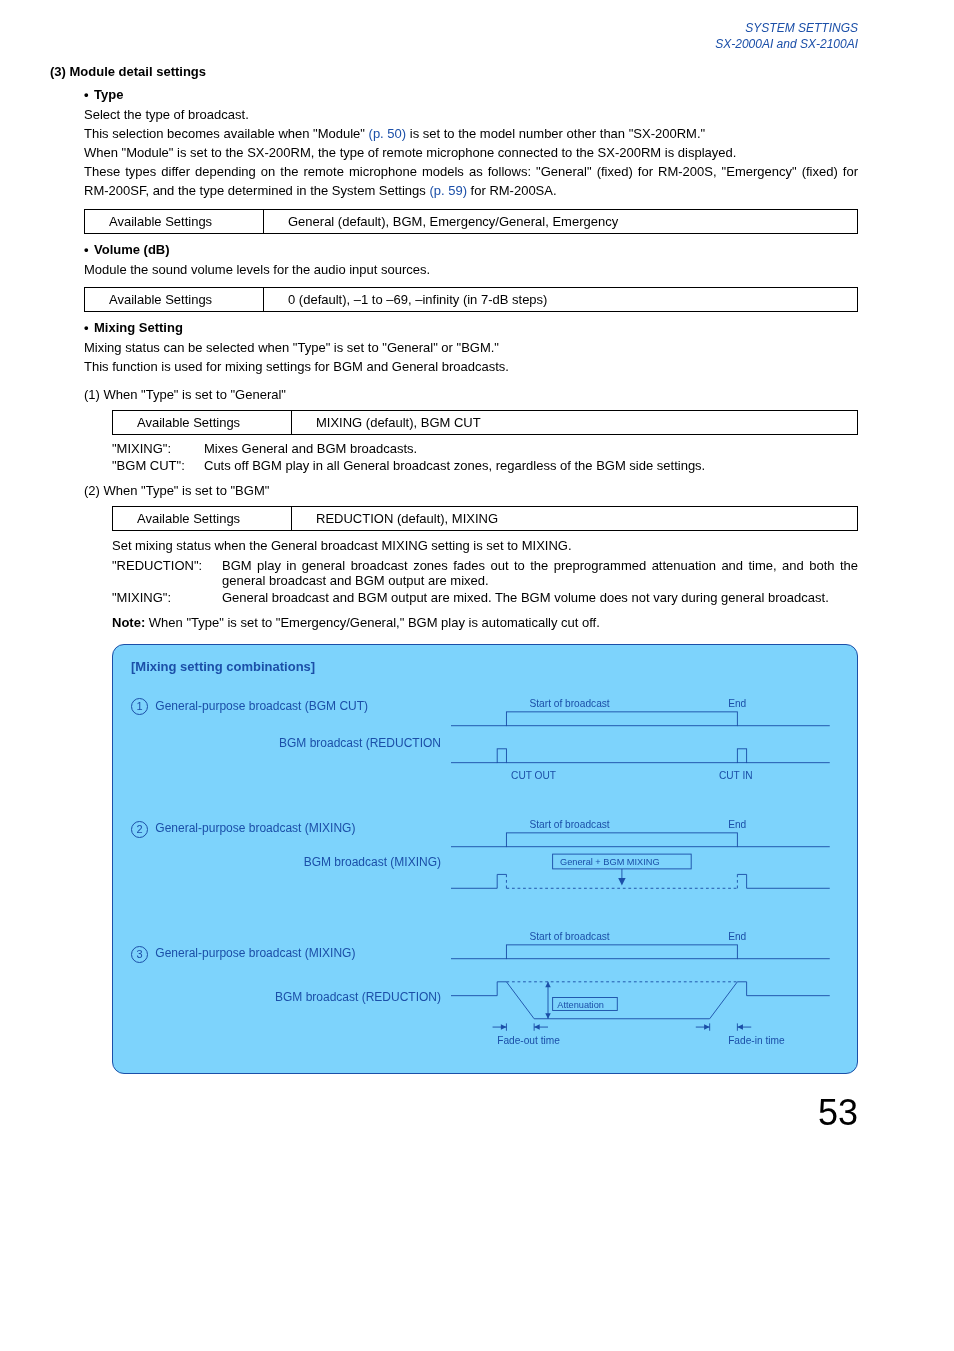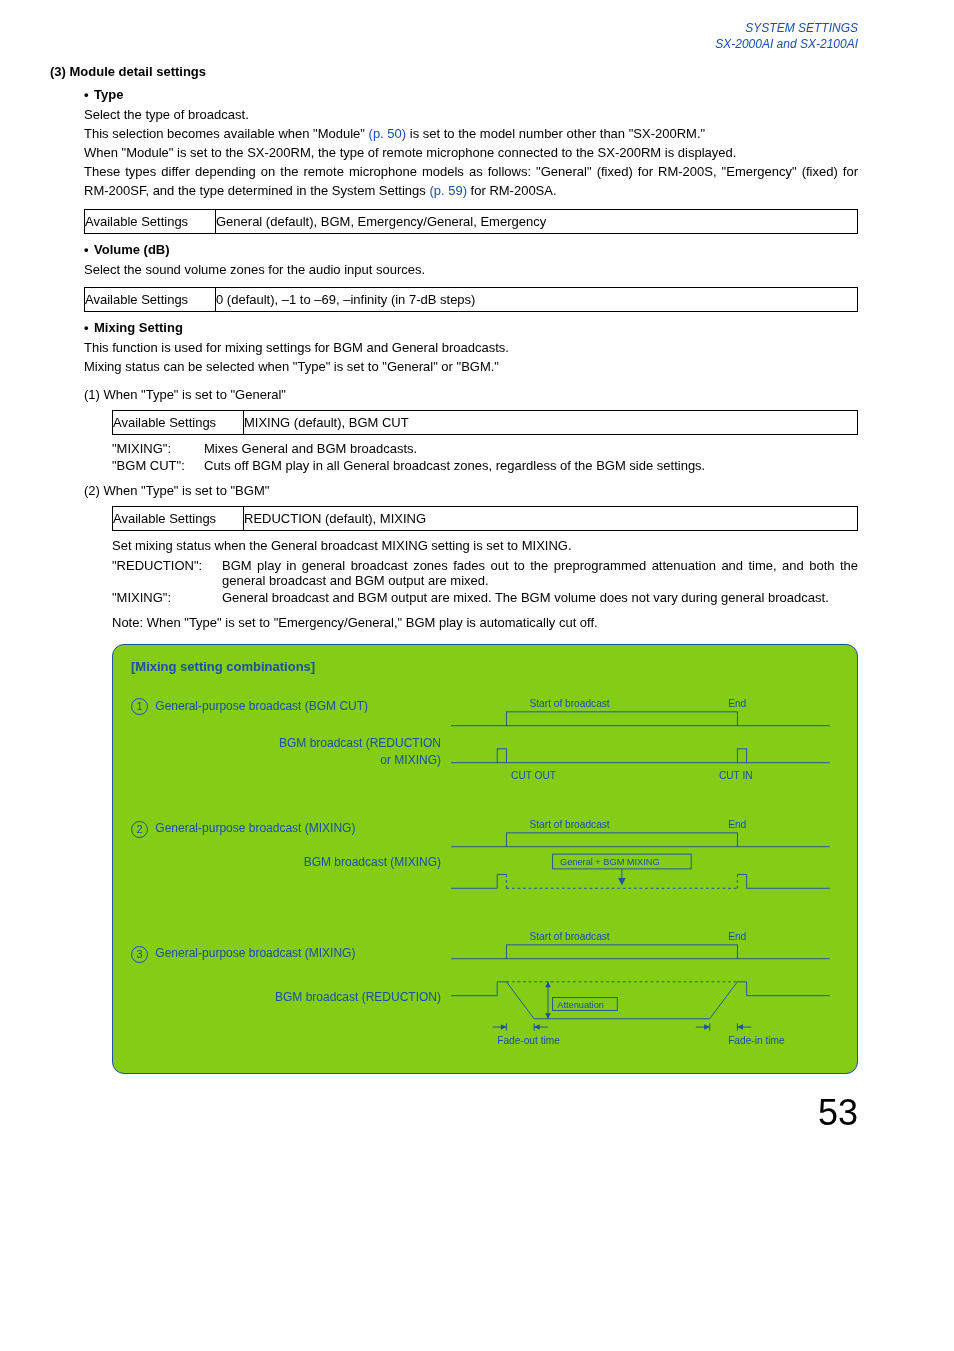--- a/index.html
+++ b/index.html
@@ -44,21 +44,21 @@
   }
   .link { color: #1b4fa8; }
   table.settings {
     border-collapse: collapse;
     width: 100%;
     margin-top: 8px;
     margin-bottom: 6px;
   }
   table.settings td {
     border: 1px solid #000;
-    padding: 4px 0;
+    padding: 4px 24px;
     font-size: 13px;
   }
   table.settings td.label {
     width: 130px;
     white-space: nowrap;
   }
   .sub-num {
     margin-top: 10px;
     margin-bottom: 4px;
   }
@@ -69,25 +69,25 @@
   .def-term {
     min-width: 110px;
   }
   .def-body {
     flex: 1;
     text-align: justify;
   }
   .note {
     margin-top: 10px;
   }
-  .note b { font-weight: normal; }
+  .note b { font-weight: bold; }
   .diagram-box {
     border: 1px solid #1b4fa8;
     border-radius: 12px;
-    background: #84cc16;
+    background: #7dd3fc;
     padding: 14px 18px 18px 18px;
     margin-top: 14px;
     color: #1b4fa8;
     font-size: 12px;
     position: relative;
   }
   .diag-title {
     font-weight: bold;
     font-size: 13px;
     margin-bottom: 4px;
@@ -161,37 +161,37 @@
         <td>General (default), BGM, Emergency/General, Emergency</td>
       </tr>
     </tbody>
       </table>
   </div>
 
   <div class="indent1">
     <div class="bullet-line">
       <span class="bullet-dot">•</span><span>Volume (dB)</span>
     </div>
-    <div class="para">Select the sound volume zones for the audio input sources.</div>
+    <div class="para">Module the sound volume levels for the audio input sources.</div>
     <table class="settings">
       <tbody>
           <tr>
         <td class="label">Available Settings</td>
         <td>0 (default), –1 to –69, –infinity (in 7-dB steps)</td>
       </tr>
     </tbody>
       </table>
   </div>
 
   <div class="indent1">
     <div class="bullet-line">
       <span class="bullet-dot">•</span><span>Mixing Setting</span>
     </div>
+    <div class="para">Mixing status can be selected when "Type" is set to "General" or "BGM."</div>
     <div class="para">This function is used for mixing settings for BGM and General broadcasts.</div>
-    <div class="para">Mixing status can be selected when "Type" is set to "General" or "BGM."</div>
 
     <div class="sub-num">(1)  When "Type" is set to "General"</div>
     <div style="margin-left:28px;">
       <table class="settings">
         <tbody>
             <tr>
           <td class="label">Available Settings</td>
           <td>MIXING (default), BGM CUT</td>
         </tr>
       </tbody>
@@ -232,21 +232,20 @@
       <div class="diagram-box">
         <div class="diag-title">[Mixing setting combinations]</div>
 
         <div class="diag-row" style="margin-top:24px;">
           <div class="diag-left">
             <div style="text-align:left;">
               <span class="circ-num">1</span>
               <span>General-purpose broadcast (BGM CUT)</span>
             </div>
             <div style="margin-top:20px;">BGM broadcast (REDUCTION</div>
-            <div>or MIXING)</div>
           </div>
           <div class="diag-right">
             <svg class="svg-area" viewBox="0 0 420 100">
               <text x="85" y="10" fill="#1b4fa8" font-size="11">Start of broadcast</text>
               <text x="300" y="10" fill="#1b4fa8" font-size="11">End</text>
 
               <line x1="0" y1="30" x2="60" y2="30" stroke="#1b4fa8"></line>
               <rect x="60" y="15" width="250" height="15" fill="none" stroke="#1b4fa8"></rect>
               <line x1="310" y1="30" x2="410" y2="30" stroke="#1b4fa8"></line>
 

